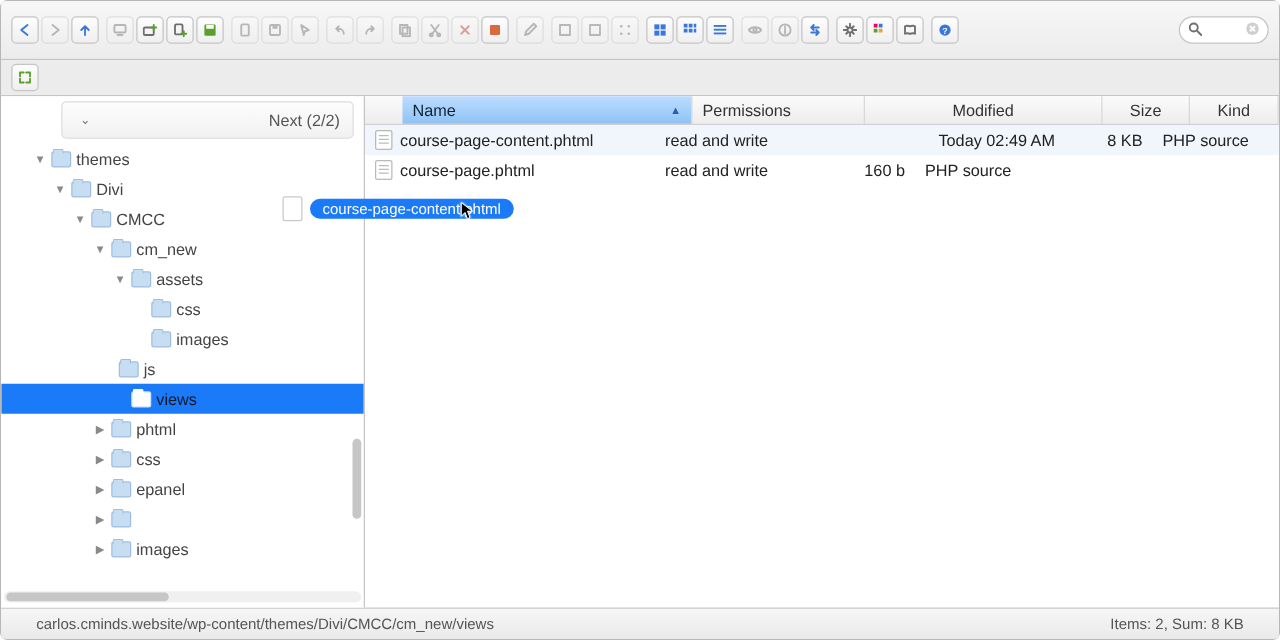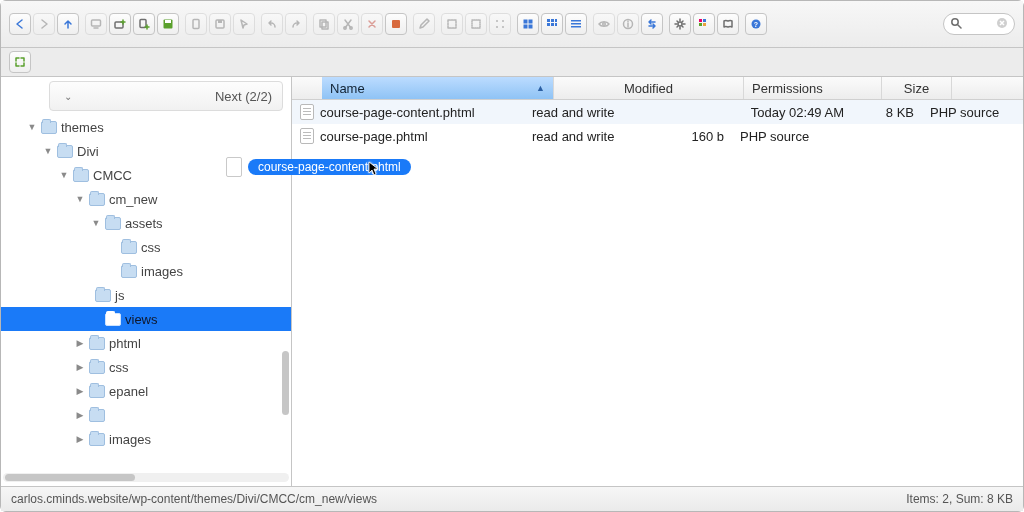--- a/index.html
+++ b/index.html
@@ -238,21 +238,21 @@
     width:12px; height:16px;
   }
   .drag-ghost .cursor svg{ width:12px; height:16px; filter: drop-shadow(0 0 1px #fff); }
 
   
   .statusbar{
     height:24px;
     border-top:1px solid #c5c5c5;
     background: linear-gradient(#f6f6f6,#eaeaea);
     display:flex; align-items:center;
-    padding:0 10px;
+    padding:0 28px;
     font-size:12px;
     color:#555;
     justify-content:space-between;
   }
 
   
   .stk{ stroke:#6f6f6f; stroke-width:1.5; fill:none; stroke-linecap:round; stroke-linejoin:round;}
   .fillb{ fill:#6f6f6f; }
 </style>
 </head>
@@ -565,28 +565,31 @@
           <div class="thumb"></div>
         </div>
     </div>
 
     <div class="file-panel">
       <div class="file-header">
         <div class="col col-name sorted">
           <span>Name</span>
           <span class="sort-arrow">▲</span>
         </div>
+        <div class="col col-perm">
+            <span>Permissions</span>
+          </div>
         <div class="col col-mod">
             <span>Modified</span>
           </div>
-        <div class="col col-perm">
-            <span>Permissions</span>
-          </div>
         <div class="col col-size">
             <span>Size</span>
+          </div>
+        <div class="col col-kind">
+            <span>Kind</span>
           </div>
       </div>
       <div class="file-rows" id="file-rows">
           <div class="file-row alt">
             <div class="cell cell-name">
               <span class="file-icon"></span>
               <span>course-page-content.phtml</span>
             </div>
             <div class="cell cell-perm">read and write</div>
             <div class="cell cell-mod">Today 02:49 AM</div>

